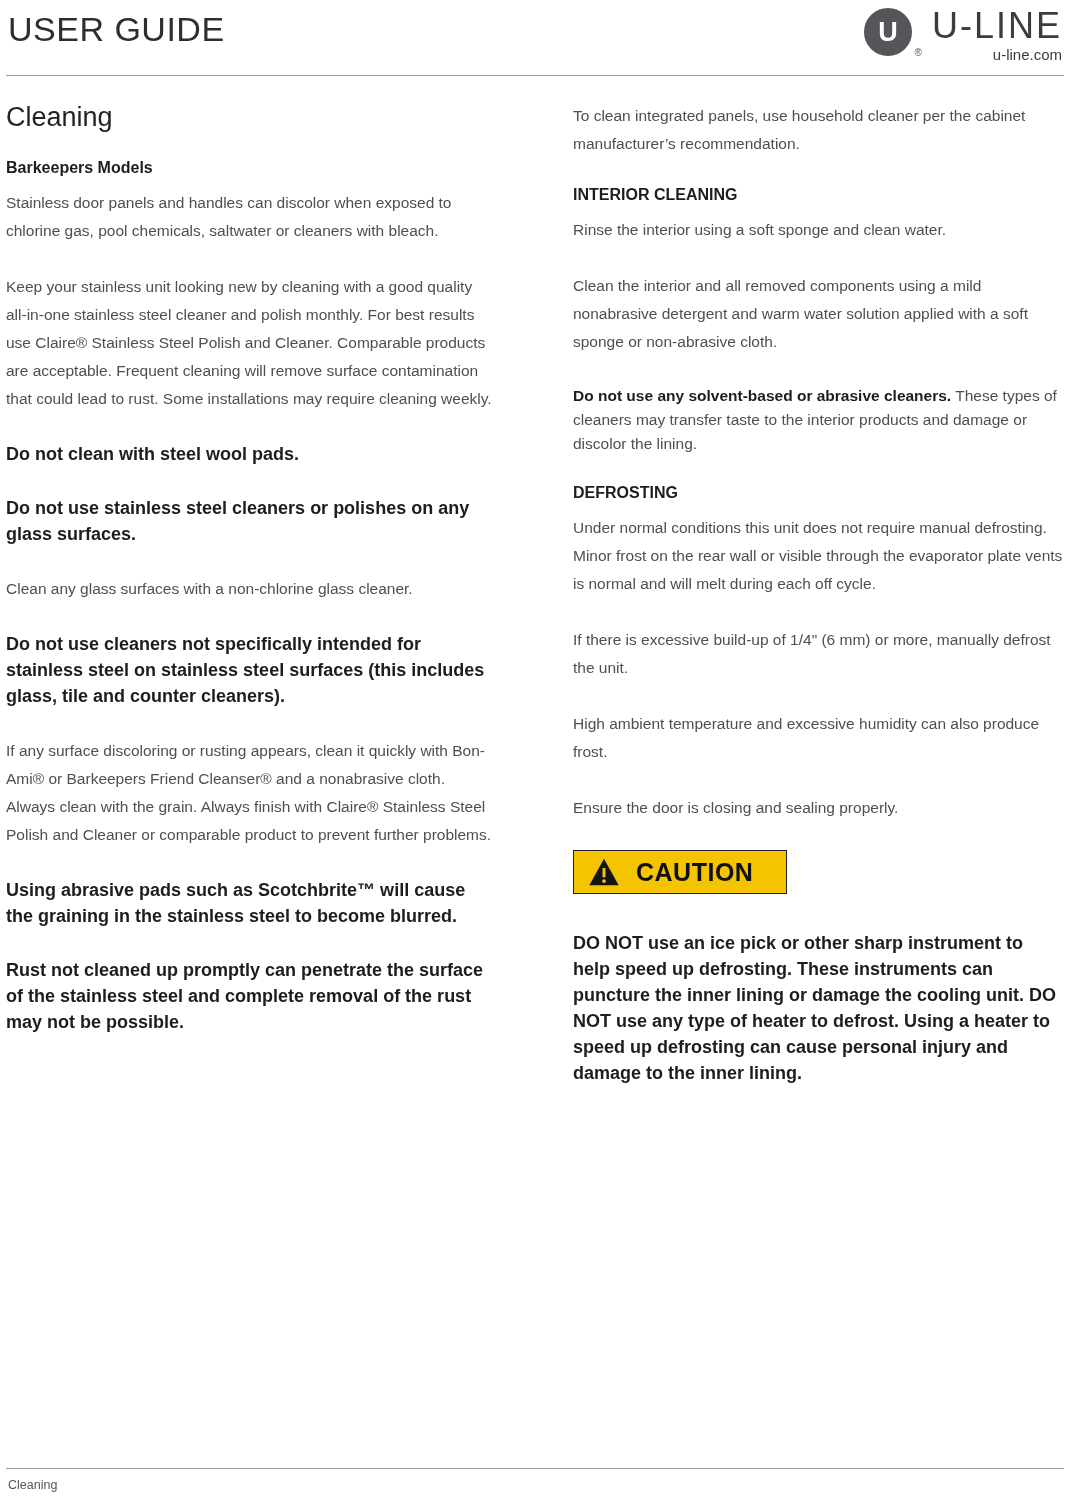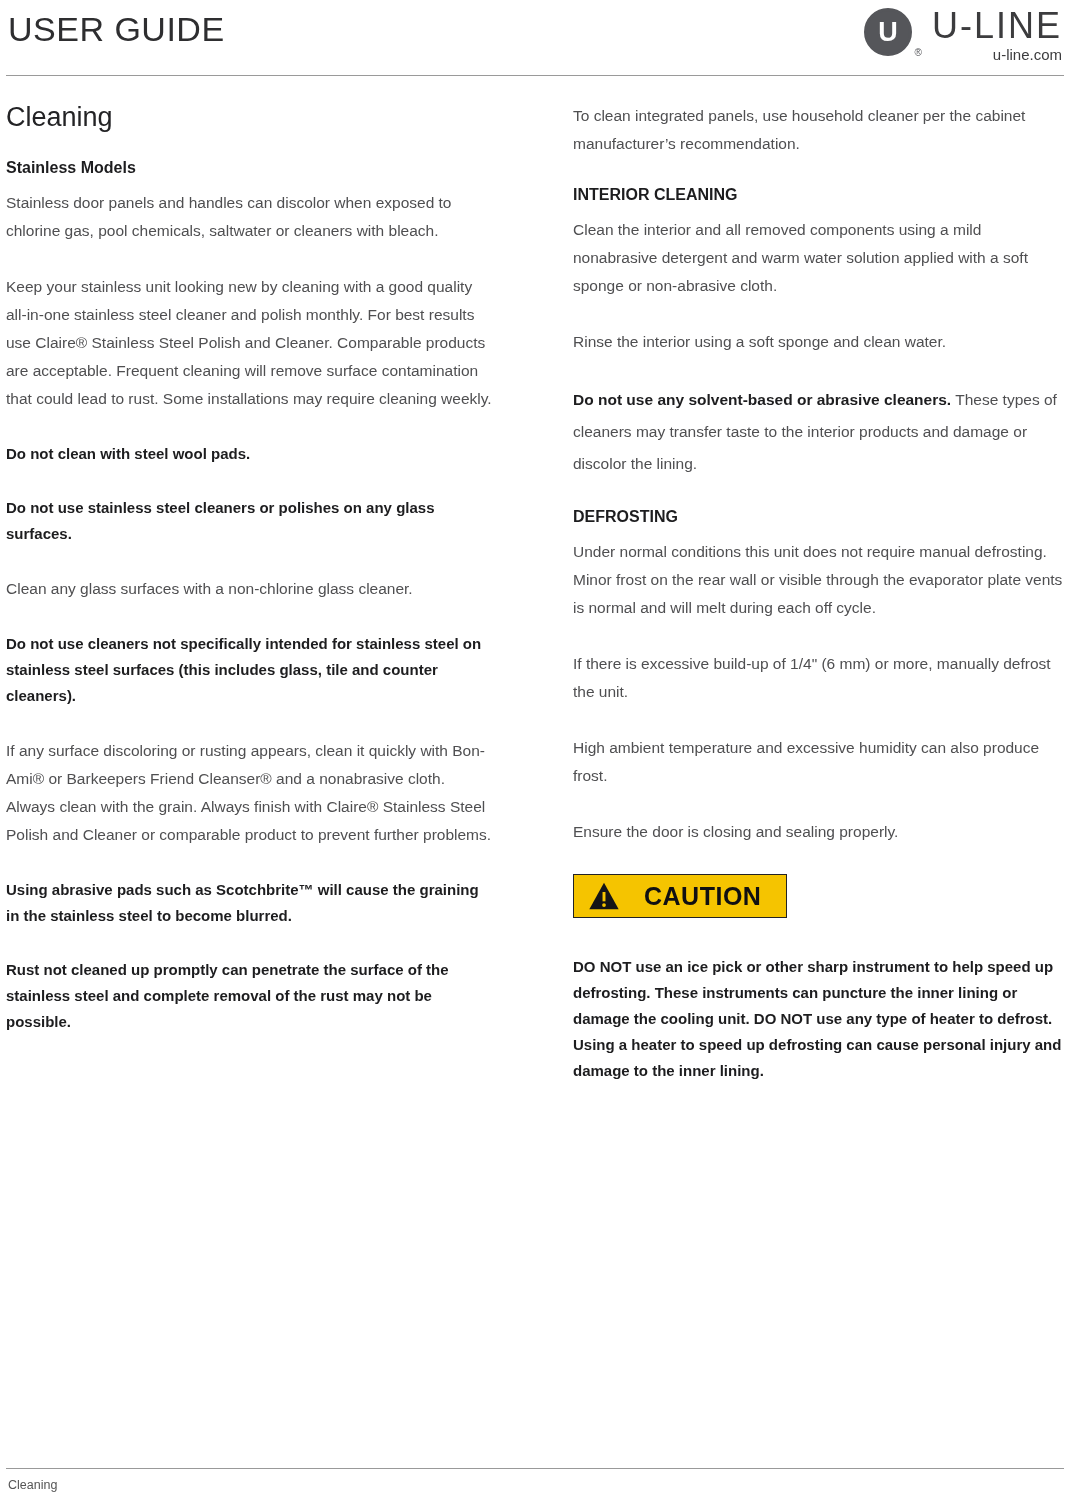--- a/index.html
+++ b/index.html
@@ -33,29 +33,29 @@
   .logo-site { font-size: 15px; color: #3c3c3e; margin-top: 2px; }
 
   
   .content { display: flex; gap: 77px; padding-top: 26px; }
   .col { width: 490px; }
 
   .page-title { font-size: 27px; font-weight: 400; color: #232325; margin-bottom: 26px; }
   .subhead { font-size: 16px; font-weight: 700; color: var(--bold-text, #1d1d1f); margin-bottom: 12px; }
   .section-head { font-size: 16px; font-weight: 700; color: var(--bold-text, #1d1d1f); margin: 0 0 12px; }
   p.body { font-size: 15.5px; line-height: 28px; margin-bottom: 28px; color: var(--text, #4f4f51); }
-  p.bold { font-size: 15px; line-height: 26px; margin-bottom: 28px; font-weight: 700; color: var(--bold-text, #1d1d1f); }
-  p.mixed { font-size: 15.5px; line-height: 32px; margin-bottom: 28px; }
+  p.bold { font-size: 18px; line-height: 26px; margin-bottom: 28px; font-weight: 700; color: var(--bold-text, #1d1d1f); }
+  p.mixed { font-size: 15.5px; line-height: 24px; margin-bottom: 28px; }
   p.mixed .lead { font-weight: 700; color: var(--bold-text, #1d1d1f); }
 
   
   .caution-box {
     width: 214px; background: var(--caution-bg, #F5C400);
     border: 1px solid #232325;
-    display: flex; align-items: center; gap: 24px;
+    display: flex; align-items: center; gap: 16px;
     padding: 6px 14px;
     margin: 16px 0 36px;
   }
   .caution-icon { display: flex; align-items: center; }
   .caution-label { font-size: 25px; font-weight: 700; color: #101012; letter-spacing: 0.5px; }
 
   
   .footer {
     position: absolute; left: 6px; right: 6px; bottom: 8px;
     border-top: 1px solid #999;
@@ -82,21 +82,21 @@
         <div class="logo-site">u-line.com</div>
       </div>
     </div>
   </header>
 
   <main class="content">
 
     <section class="col">
       <h2 class="page-title">Cleaning</h2>
 
-      <h3 class="subhead">Stainless Models</h3>
+      <h3 class="subhead">Barkeepers Models</h3>
 
       <p class="body">Stainless door panels and handles can discolor when exposed to chlorine gas, pool chemicals, saltwater or cleaners with bleach.</p>
 
       <p class="body">Keep your stainless unit looking new by cleaning with a good quality all-in-one stainless steel cleaner and polish monthly. For best results use Claire® Stainless Steel Polish and Cleaner. Comparable products are acceptable. Frequent cleaning will remove surface contamination that could lead to rust. Some installations may require cleaning weekly.</p>
 
       <p class="bold">Do not clean with steel wool pads.</p>
 
       <p class="bold">Do not use stainless steel cleaners or polishes on any glass surfaces.</p>
 
       <p class="body">Clean any glass surfaces with a non-chlorine glass cleaner.</p>
@@ -111,23 +111,23 @@
 
     </section>
 
     <section class="col">
 
       <p class="body">To clean integrated panels, use household cleaner per the cabinet manufacturer’s recommendation.</p>
 
       <h3 class="section-head">INTERIOR CLEANING</h3>
 
 
+      <p class="body">Rinse the interior using a soft sponge and clean water.</p>
+
       <p class="body">Clean the interior and all removed components using a mild nonabrasive detergent and warm water solution applied with a soft sponge or non-abrasive cloth.</p>
-
-      <p class="body">Rinse the interior using a soft sponge and clean water.</p>
 
       <p class="mixed">
         <span class="lead">Do not use any solvent-based or abrasive cleaners.</span><span> These types of cleaners may transfer taste to the interior products and damage or discolor the lining.</span>
       </p>
 
       <h3 class="section-head">DEFROSTING</h3>
 
       <p class="body">Under normal conditions this unit does not require manual defrosting. Minor frost on the rear wall or visible through the evaporator plate vents is normal and will melt during each off cycle.</p>
 
       <p class="body">If there is excessive build-up of 1/4" (6 mm) or more, manually defrost the unit.</p>

